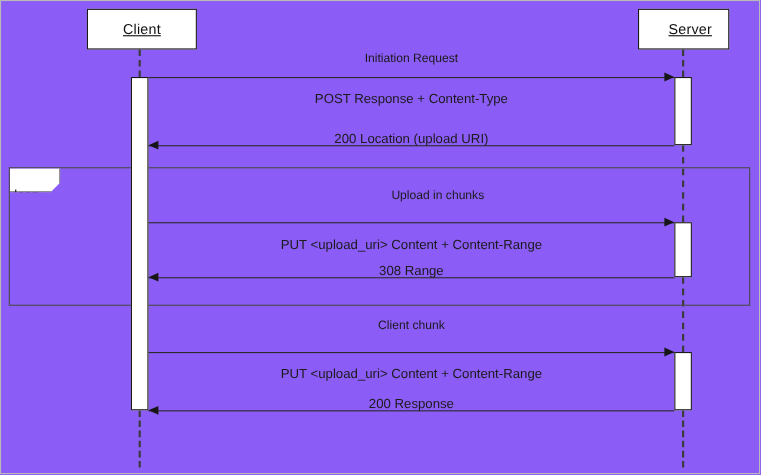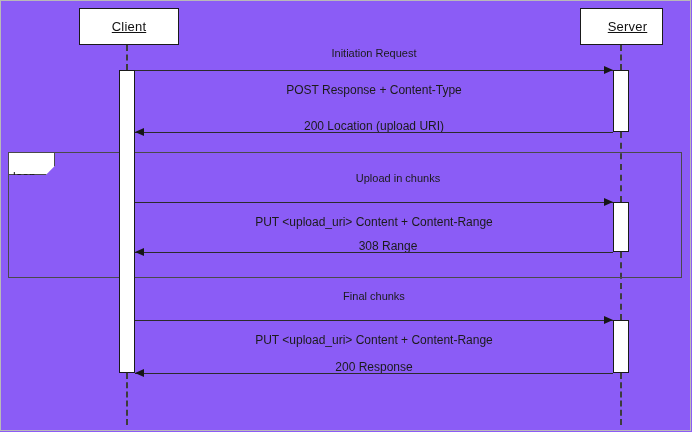--- a/index.html
+++ b/index.html
@@ -156,35 +156,35 @@
   <div class="activation" style="left:119px; top:70px; width:16px; height:303px;"></div>
 
   <div class="activation" style="left:613px; top:70px; width:16px; height:62px;"></div>
   <div class="activation" style="left:613px; top:202px; width:16px; height:50px;"></div>
   <div class="activation" style="left:613px; top:320px; width:16px; height:53px;"></div>
 
   <div class="note-label" style="left:134px; top:47px; width:480px;">Initiation Request</div>
 
   <div class="note-label" style="left:134px; top:172px; width:480px;margin-left:24px;">Upload in chunks</div>
 
-  <div class="note-label" style="left:134px; top:290px; width:480px;">Final chunks</div>
+  <div class="note-label" style="left:134px; top:290px; width:480px;">Client chunk</div>
 
   <div class="msg-line" style="left:135px; top:70px; width:478px;"></div>
   <div class="arrowhead right" style="left:604px; top:66px;"></div>
   <div class="msg-label" style="left:135px; top:83px; width:478px;">POST Response + Content-Type</div>
 
   <div class="msg-label" style="left:135px; top:119px; width:478px;">200 Location (upload URI)</div>
   <div class="msg-line" style="left:135px; top:132px; width:478px;"></div>
   <div class="arrowhead left" style="left:135px; top:128px;"></div>
 
   <div class="msg-line" style="left:135px; top:202px; width:478px;"></div>
   <div class="arrowhead right" style="left:604px; top:198px;"></div>
   <div class="msg-label" style="left:135px; top:215px; width:478px;">PUT &lt;upload_uri&gt; Content + Content-Range</div>
 
-  <div class="msg-label" style="left:149px; top:239px; width:478px;">308 Range</div>
+  <div class="msg-label" style="left:135px; top:239px; width:478px;">308 Range</div>
   <div class="msg-line" style="left:135px; top:252px; width:478px;"></div>
   <div class="arrowhead left" style="left:135px; top:248px;"></div>
 
   <div class="msg-line" style="left:135px; top:320px; width:478px;"></div>
   <div class="arrowhead right" style="left:604px; top:316px;"></div>
   <div class="msg-label" style="left:135px; top:333px; width:478px;">PUT &lt;upload_uri&gt; Content + Content-Range</div>
 
   <div class="msg-label" style="left:135px; top:360px; width:478px;">200 Response</div>
   <div class="msg-line" style="left:135px; top:373px; width:478px;"></div>
   <div class="arrowhead left" style="left:135px; top:369px;"></div>

